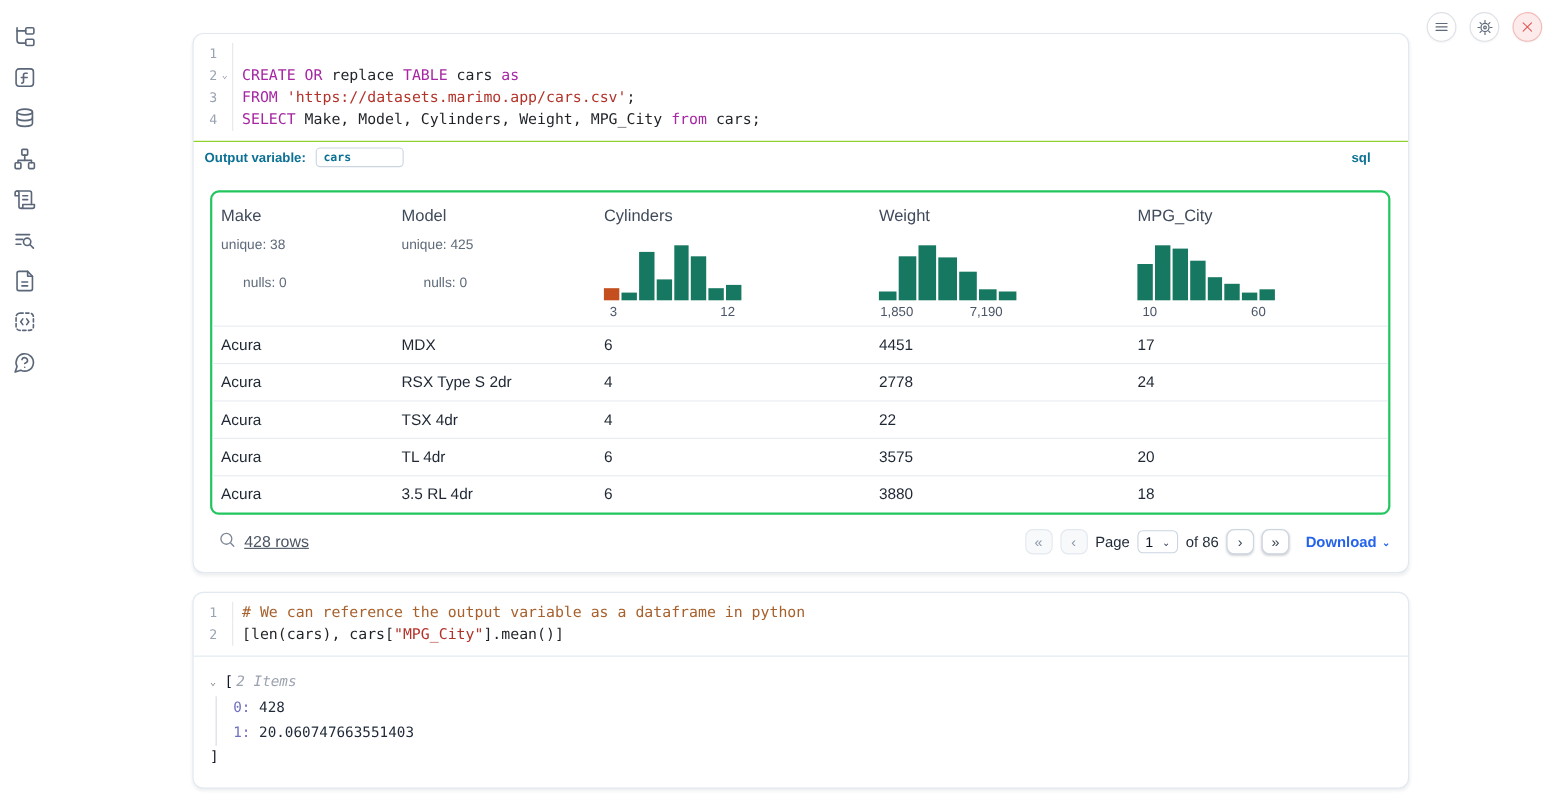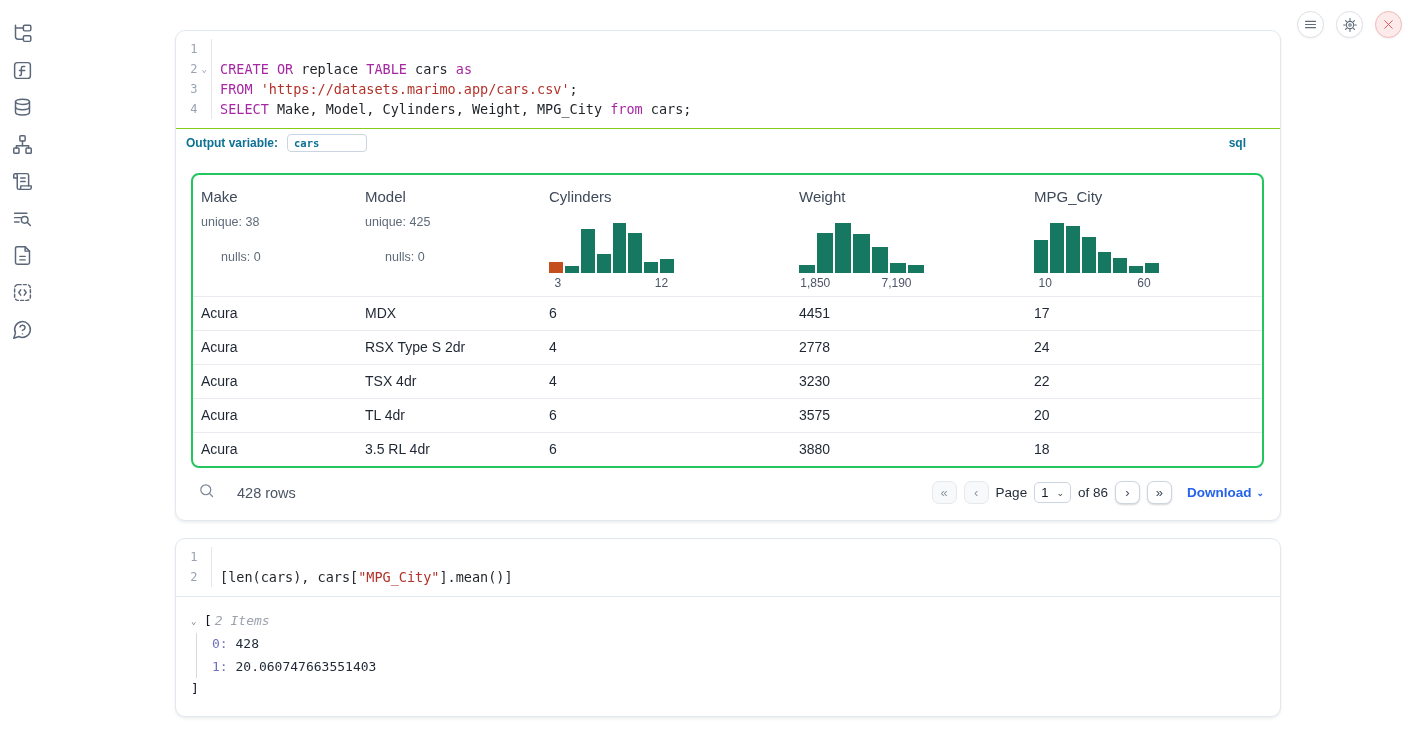--- a/index.html
+++ b/index.html
@@ -67,21 +67,21 @@
   .hist-bars { display:flex; align-items:flex-end; gap:2px; height:50px; }
   .hist-bar { flex:1; }
   .hist-axis { position:relative; height:17px; font-size:12px; color:#4a5568; }
   .hist-label { position:absolute; top:3px; transform:translateX(-50%); white-space:nowrap; }
   .trow { border-top:1px solid #e8ecf1; }
   .td { padding:7px 8px; font-size:14px; color:#1e2733; line-height:19px; }
 
   
   .table-footer { display:flex; align-items:center; padding:13px 0 6px 7px; }
   .search-btn svg { stroke:#7c8696; fill:none; stroke-width:1.7; stroke-linecap:round; }
-  .rows-count { margin-left:22px; font-size:14.5px; color:#4b5563; }
+  .rows-count { margin-left:7px; font-size:14.5px; color:#4b5563;text-decoration:underline; }
   .pagination { display:flex; align-items:center; gap:7px; }
   .pg-btn { width:25px; height:23px; border-radius:7px; display:flex;
             align-items:center; justify-content:center; font-size:13px; cursor:pointer; }
   .pg-btn.muted { background:#f7f9fb; border:1px solid #e4e9ef; color:#8e99a9; }
   .pg-btn.active { background:#fff; border:1px solid #cdd5df; color:#3c4656;
                    box-shadow:0 1px 2px rgba(15,23,42,.18); }
   .page-label, .of-label { font-size:13.5px; color:#1f2937; }
   .page-select { border:1px solid #cbd5e1; border-radius:5px; height:21px;
                  display:flex; align-items:center; padding:0 6px; gap:8px;
                  font-size:13px; color:#111827; cursor:pointer; }
@@ -333,21 +333,20 @@
               <div class="td">Acura</div>
               <div class="td">RSX Type S 2dr</div>
               <div class="td">4</div>
               <div class="td">2778</div>
               <div class="td">24</div>
             </div>
             <div class="trow">
               <div class="td">Acura</div>
               <div class="td">TSX 4dr</div>
               <div class="td">4</div>
-              <div class="td">3230</div>
               <div class="td">22</div>
             </div>
             <div class="trow">
               <div class="td">Acura</div>
               <div class="td">TL 4dr</div>
               <div class="td">6</div>
               <div class="td">3575</div>
               <div class="td">20</div>
             </div>
             <div class="trow">
@@ -389,20 +388,21 @@
     </div>
   </section>
 
   <section class="cell">
     <div class="editor">
         <div class="code-line">
           <span class="gutter-wrap">
             <span class="line-num">1</span>
             <span class="fold"></span>
           </span>
+          <span class="code-text"><span class="tok-comment"># We can reference the output variable as a dataframe in python</span></span>
         </div>
         <div class="code-line">
           <span class="gutter-wrap">
             <span class="line-num">2</span>
             <span class="fold"></span>
           </span>
           <span class="code-text"><span class="tok-plain">[len(cars), cars[</span><span class="tok-string">"MPG_City"</span><span class="tok-plain">].mean()]</span></span>
         </div>
       </div>
     <div class="divider"></div>

